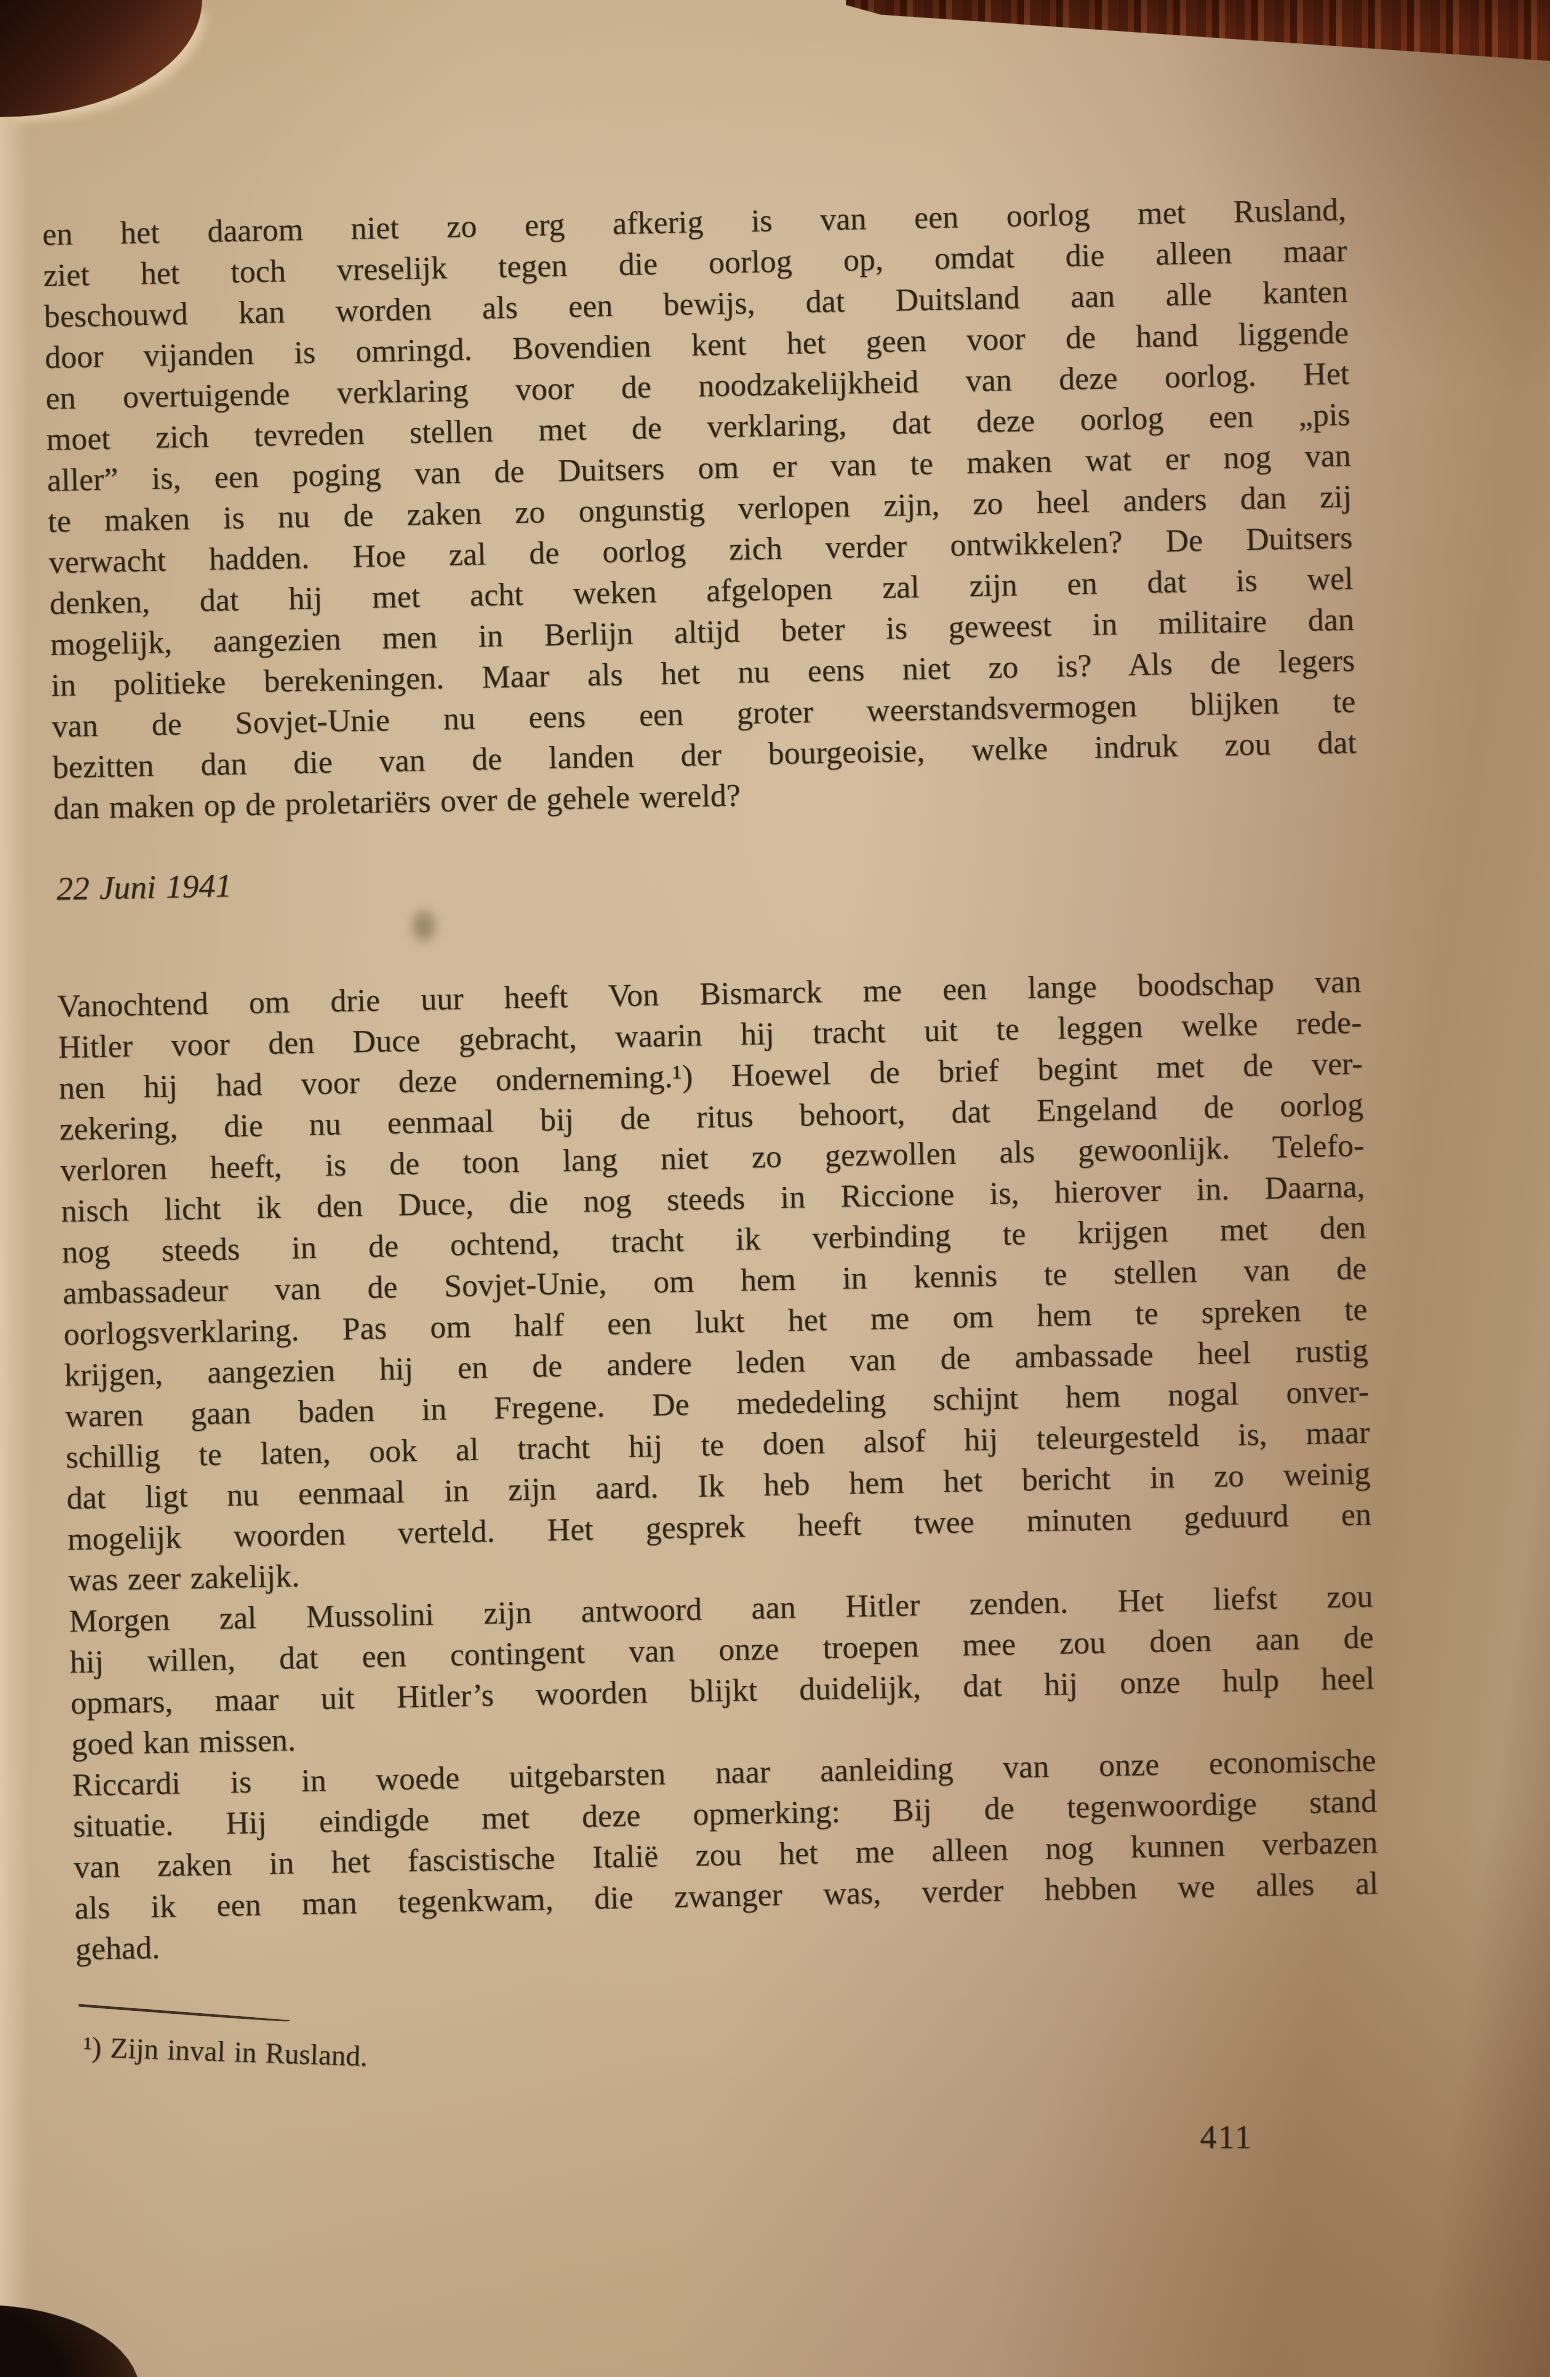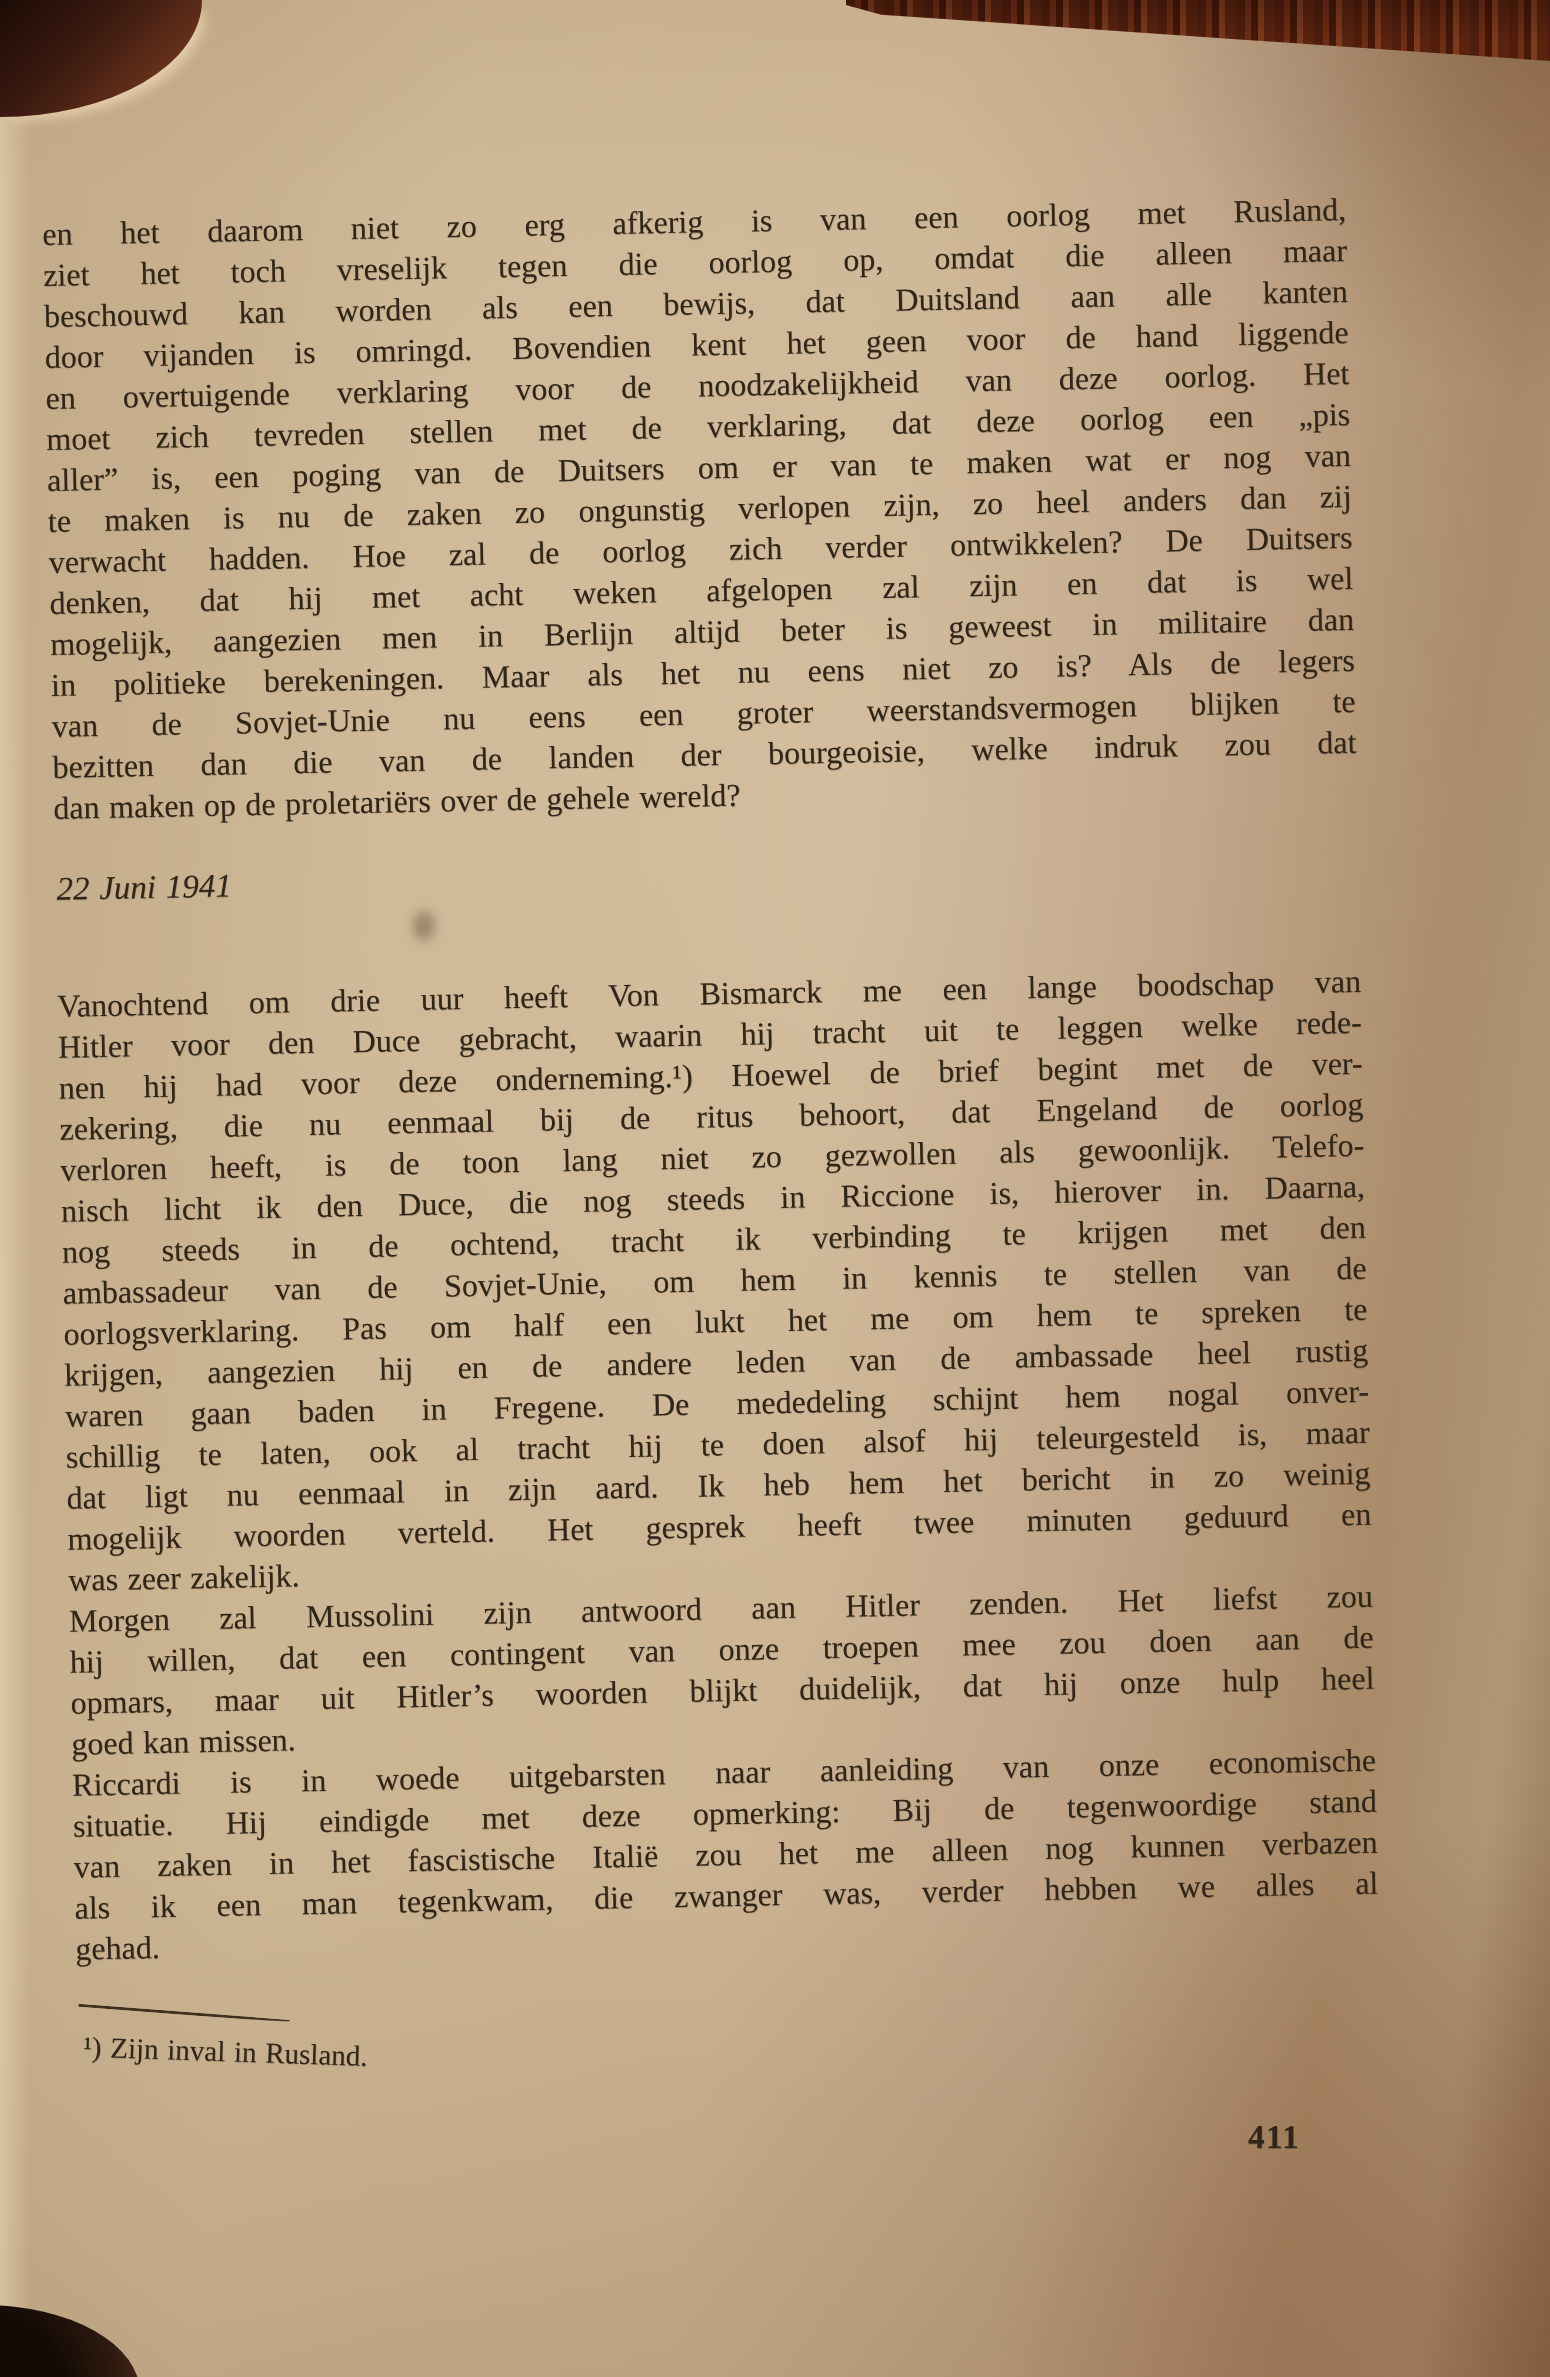--- a/index.html
+++ b/index.html
@@ -90,24 +90,23 @@
     transform: rotate(5.5deg); transform-origin: left center;
     border-radius: 0 0 60% 0;
   }
   .footnote {
     margin: 22px 0 0 6px;
     font-size: 29px; line-height: 37px;
     transform: rotate(3deg); transform-origin: left center;
     text-align: left; width: 519px;
   }
   .page-number {
-    position: absolute; left: 1248px; top: 2119px;
+    position: absolute; left: 1200px; top: 2119px;
     color: #2f2518; font-size: 33px; letter-spacing: 1.5px;
     text-shadow: 0.4px 0.6px 0.7px rgba(47,37,24,0.35);
-    font-weight: bold;
   }
 </style>
 </head>
 <body>
 
 <div class="photo">
   <div class="page">
     <div class="wood-top"></div>
     <div class="cover-corner-tl"></div>
     <div class="corner-bl"></div>

